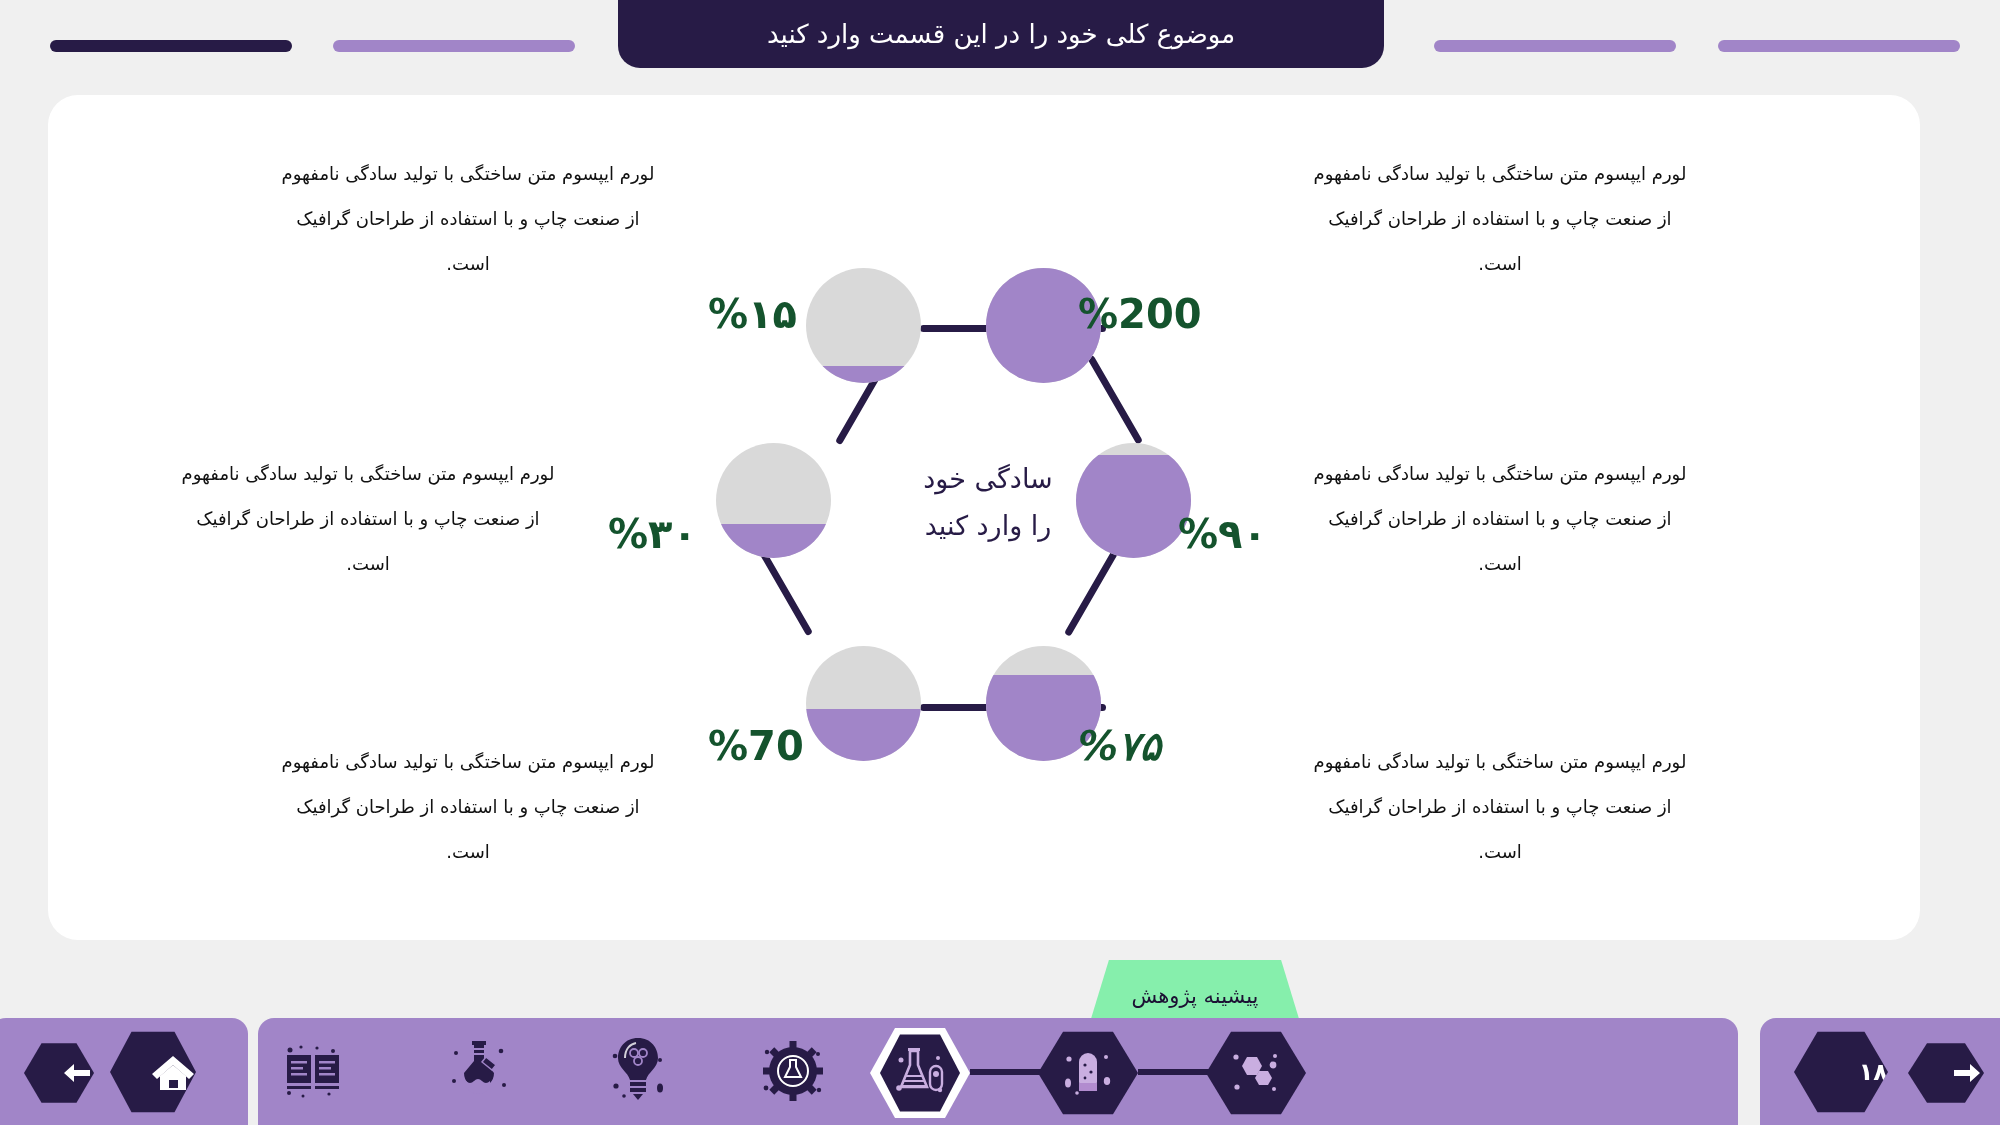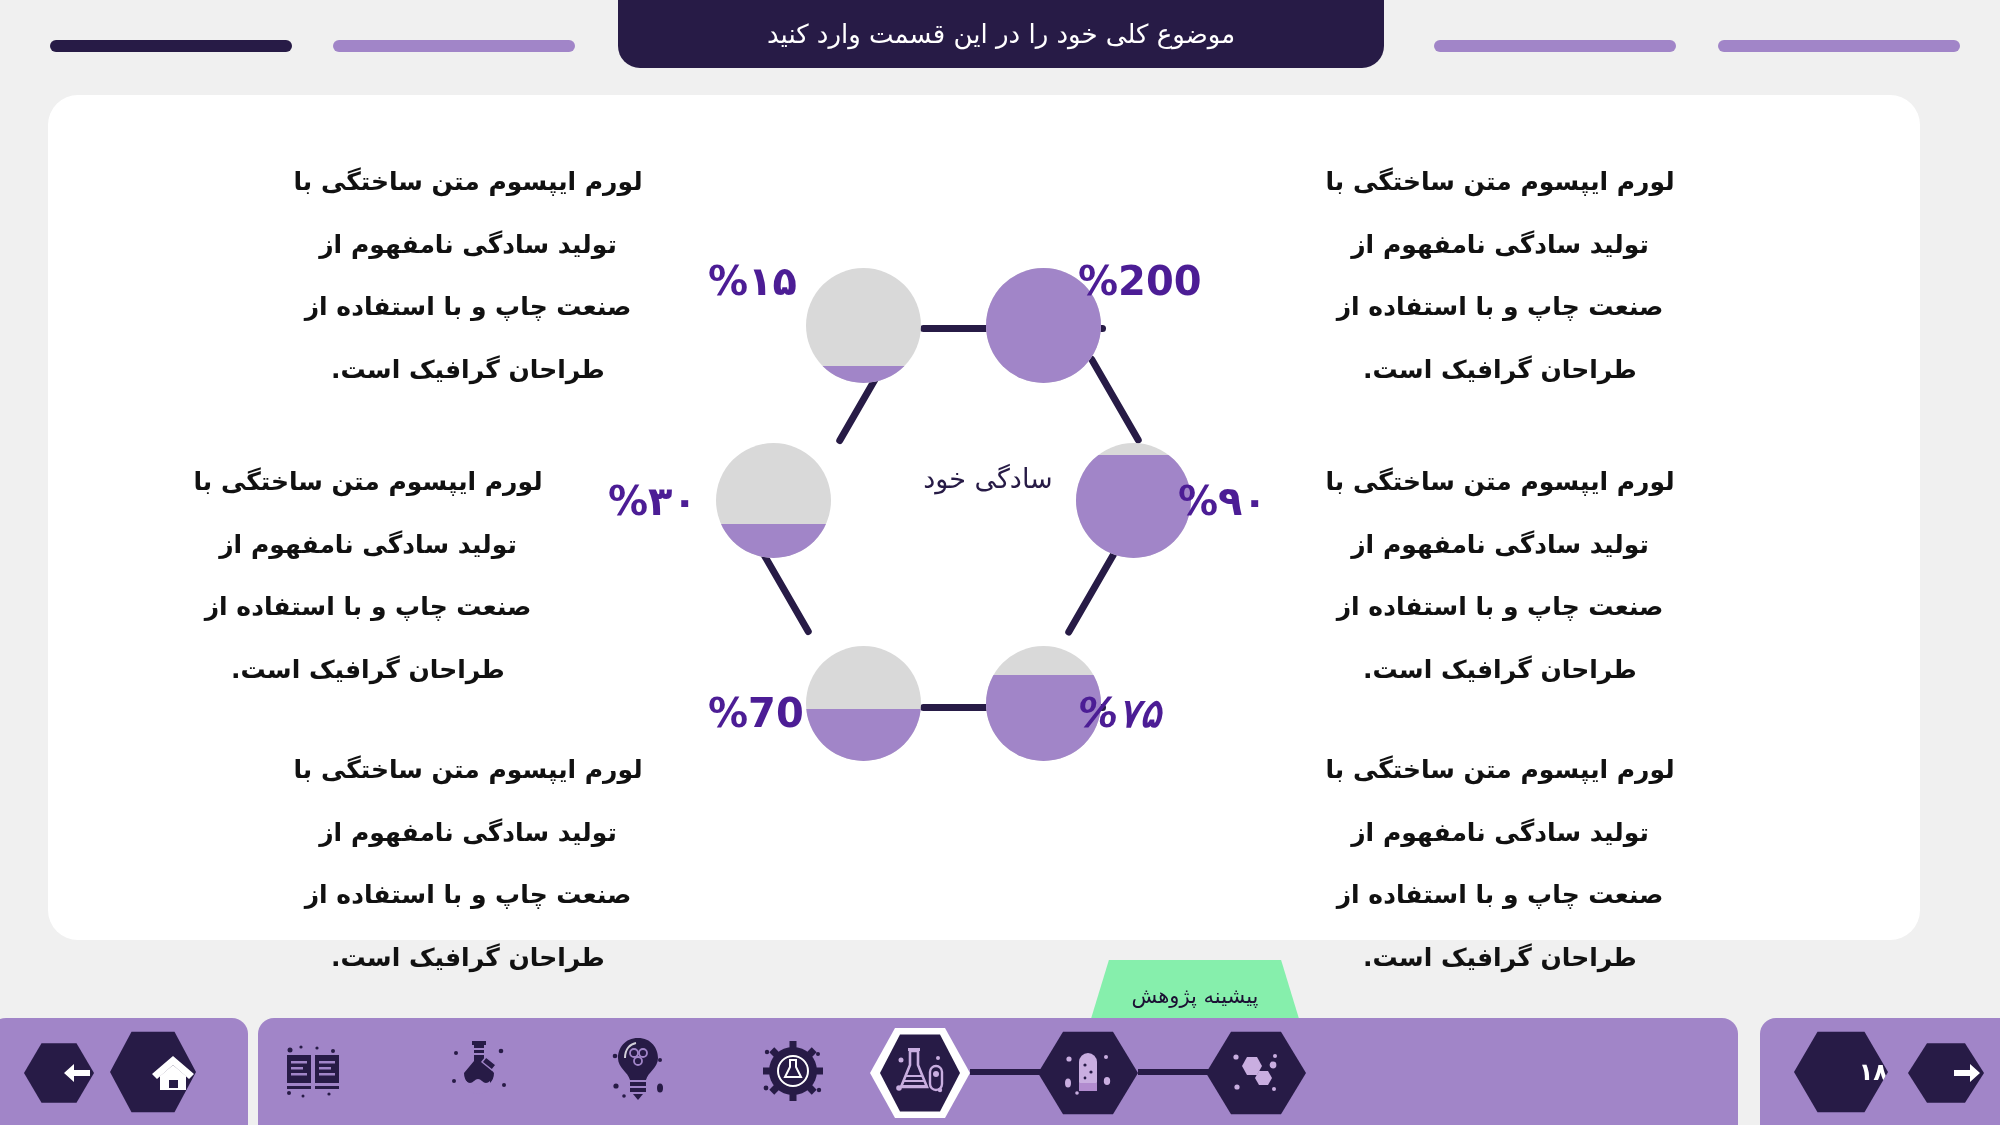--- a/index.html
+++ b/index.html
@@ -35,33 +35,33 @@
   
   #diagram { position:absolute; left:690px; top:145px; width:500px; height:560px; }
   .edge { position:absolute; background:#271b46; height:7px; border-radius:4px;
           transform-origin:0 50%; }
   .node {
     position:absolute; width:115px; height:115px; border-radius:50%;
     background:#d9d9d9; overflow:hidden;
   }
   .node .fill { position:absolute; left:0; right:0; bottom:0; background:#a185c8; }
   .pct {
-    position:absolute; color:#4c1d95; font-size:40px; font-weight:700;
-    direction:rtl; white-space:nowrap;
+    position:absolute; color:#14532d; font-size:40px; font-weight:700;
+    direction:rtl; white-space:nowrap;margin-top:33px;
   }
   #center-text {
     position:absolute; left:120px; top:215px; width:260px;
     text-align:center; color:#271b46; font-size:27px; line-height:1.75;
     direction:rtl;
   }
 
   
   .desc {
     position:absolute; width:380px; direction:rtl; text-align:center;
-    color:#111111; font-size:25px; line-height:2.5;font-weight:bold;
+    color:#111111; font-size:18px; line-height:2.5;
   }
 
   
   #tab-label {
     position:absolute; left:1090px; top:960px; width:210px; height:62px;
     background:#86efac; color:#1c1033; font-size:21px; direction:rtl;
     text-align:center; line-height:72px;
     clip-path:polygon(9% 0, 91% 0, 100% 100%, 0 100%);
   }
 
@@ -139,20 +139,21 @@
 
       <div class="pct" style="left:-30px; top:18px;">%۱۵</div>
       <div class="pct" style="left:340px; top:18px;">%200</div>
       <div class="pct" style="left:440px; top:238px;">%۹۰</div>
       <div class="pct" style="left:340px; top:450px;font-style:italic;">%۷۵</div>
       <div class="pct" style="left:-30px; top:450px;">%70</div>
       <div class="pct" style="left:-130px; top:238px;">%۳۰</div>
 
       <div id="center-text">
         <div>سادگی خود</div>
+        <div>را وارد کنید</div>
       </div>
 
     </div>
   </div>
 
   <div id="tab-label">پیشینه پژوهش</div>
 
   <div class="navbar" id="nav-left">
     <div class="hexbtn" style="left:34px; top:24px; width:70px; height:62px;">
       <svg width="34" height="24" viewBox="0 0 34 24">

